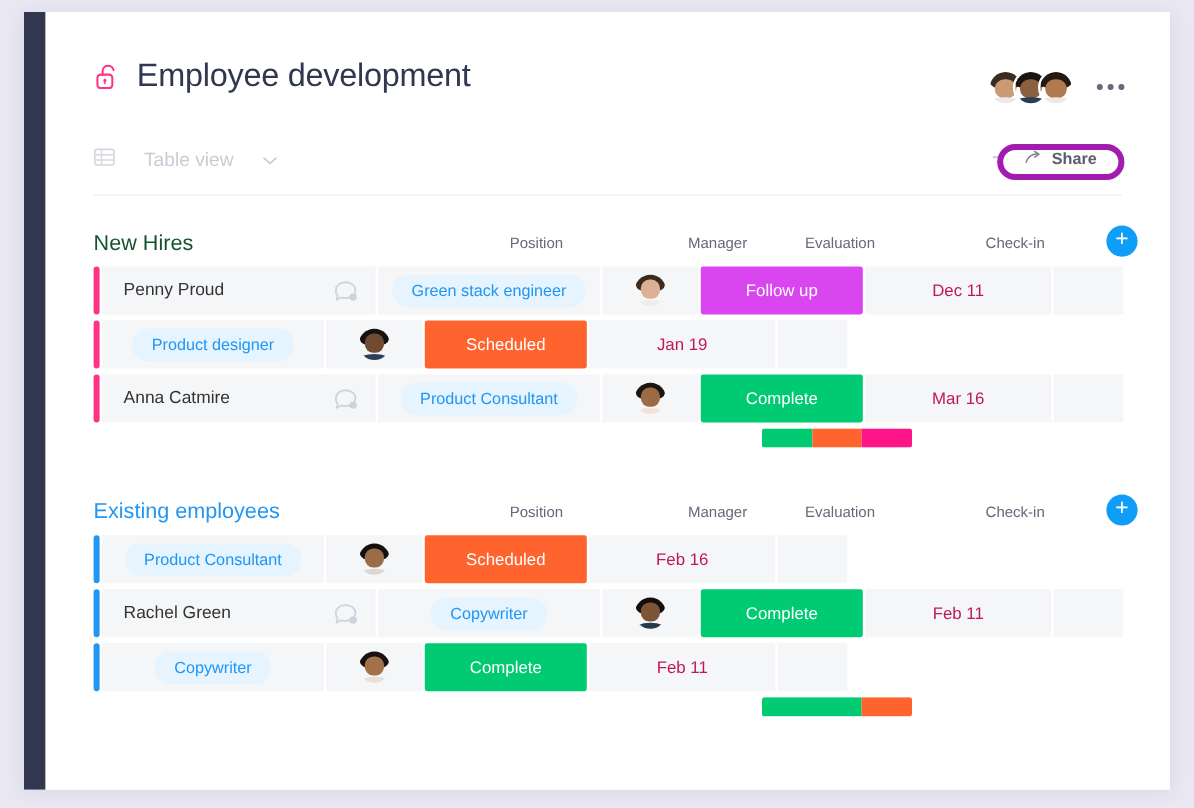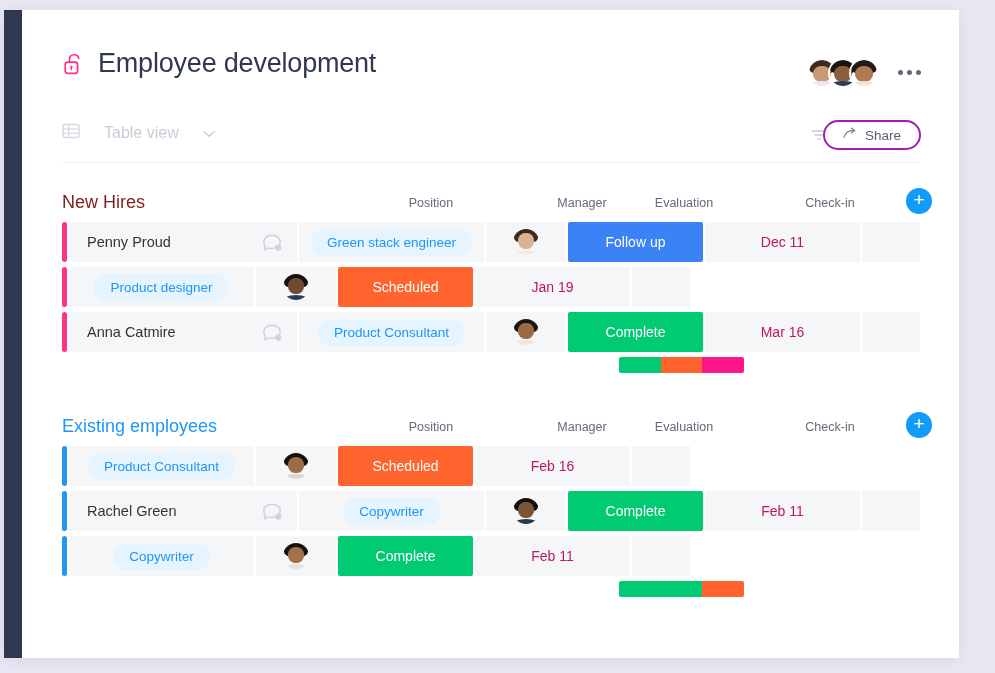--- a/index.html
+++ b/index.html
@@ -10,21 +10,21 @@
     overflow: hidden;
   }
   #app {
     position: relative;
     width: 995px; height: 673px;
     background: #e8e7f2;
   }
   
   .card {
     position: absolute;
-    left: 4px; top: 10px;
+    left: 20px; top: 10px;
     width: 955px; height: 648px;
     background: #ffffff;
     box-shadow: 0 2px 14px rgba(80,80,120,0.10);
   }
   .rail {
     position: absolute;
     left: 0; top: 0;
     width: 18px; height: 648px;
     background: #30374e;
   }
@@ -78,26 +78,27 @@
   .filter-icon {
     position: absolute;
     right: 132px; top: 118px;
     width: 16px; height: 14px;
   }
   .share-btn {
     position: absolute;
     right: 38px; top: 110px;
     height: 30px;
     padding: 0 18px;
-    border: 2px solid #a21caf;
+    border: 5px solid #a21caf;
     border-radius: 16px;
     background: #fff;
-    display: flex; align-items: center; gap: 7px;
+    display: flex; gap: 7px;
     font-size: 13.5px; color: #5b5f6e;
     cursor: pointer;
+    font-weight: bold;
   }
 
   .viewbar {
     position: absolute;
     left: 40px; top: 112px;
     display: flex; align-items: center; gap: 24px;
     cursor: pointer;
   }
   .viewbar .vlabel { font-size: 16px; color: #c9ccd6; }
   .hr {
@@ -271,21 +272,21 @@
           <svg viewBox="0 0 12 8" width="12" height="8">
             <path d="M1 1.8 L6 6.2 L11 1.8" fill="none" stroke="#c9ccd6" stroke-width="1.5" stroke-linecap="round" stroke-linejoin="round"></path>
           </svg>
         </span>
       </div>
       <div class="hr"></div>
 
       <div id="groups-host">
           <div class="group" style="top: 182px;">
             <div class="grp-head">
-              <div class="grp-title" style="color: #7f1d1d;">New Hires</div>
+              <div class="grp-title" style="color: #14532d;">New Hires</div>
               <div class="colh" style="left: 369px;">Position</div>
               <div class="colh" style="left: 520px;">Manager</div>
               <div class="colh" style="left: 622px;">Evaluation</div>
               <div class="colh" style="left: 768px;">Check-in</div>
               <div class="plus">+</div>
             </div>
             <div class="row">
               <div class="accent" style="background: rgb(255, 51, 133);"></div>
               <div class="cell c-name">
                 <span class="nm">Penny Proud</span>
@@ -298,21 +299,21 @@
                 <span class="tag">Green stack engineer</span>
               </div>
               <div class="cell c-mgr">
                 <div class="mav">
                   <div class="hair" style="background:#3b2a1e"></div>
                   <div class="face" style="background:#dcb193"></div>
                   <div class="body" style="background:#f0ece8"></div>
                 </div>
               </div>
               <div class="c-eval" style="margin-left: 2px;">
-                <div class="status" style="background: #3b82f6;">Follow up</div>
+                <div class="status" style="background: #d946ef;">Follow up</div>
               </div>
               <div class="cell c-date">Dec 11</div>
               <div class="cell c-end"></div>
             </div>
             <div class="row">
               <div class="accent" style="background: rgb(255, 51, 133);"></div>
               <div class="cell c-pos">
                 <span class="tag">Product designer</span>
               </div>
               <div class="cell c-mgr">

